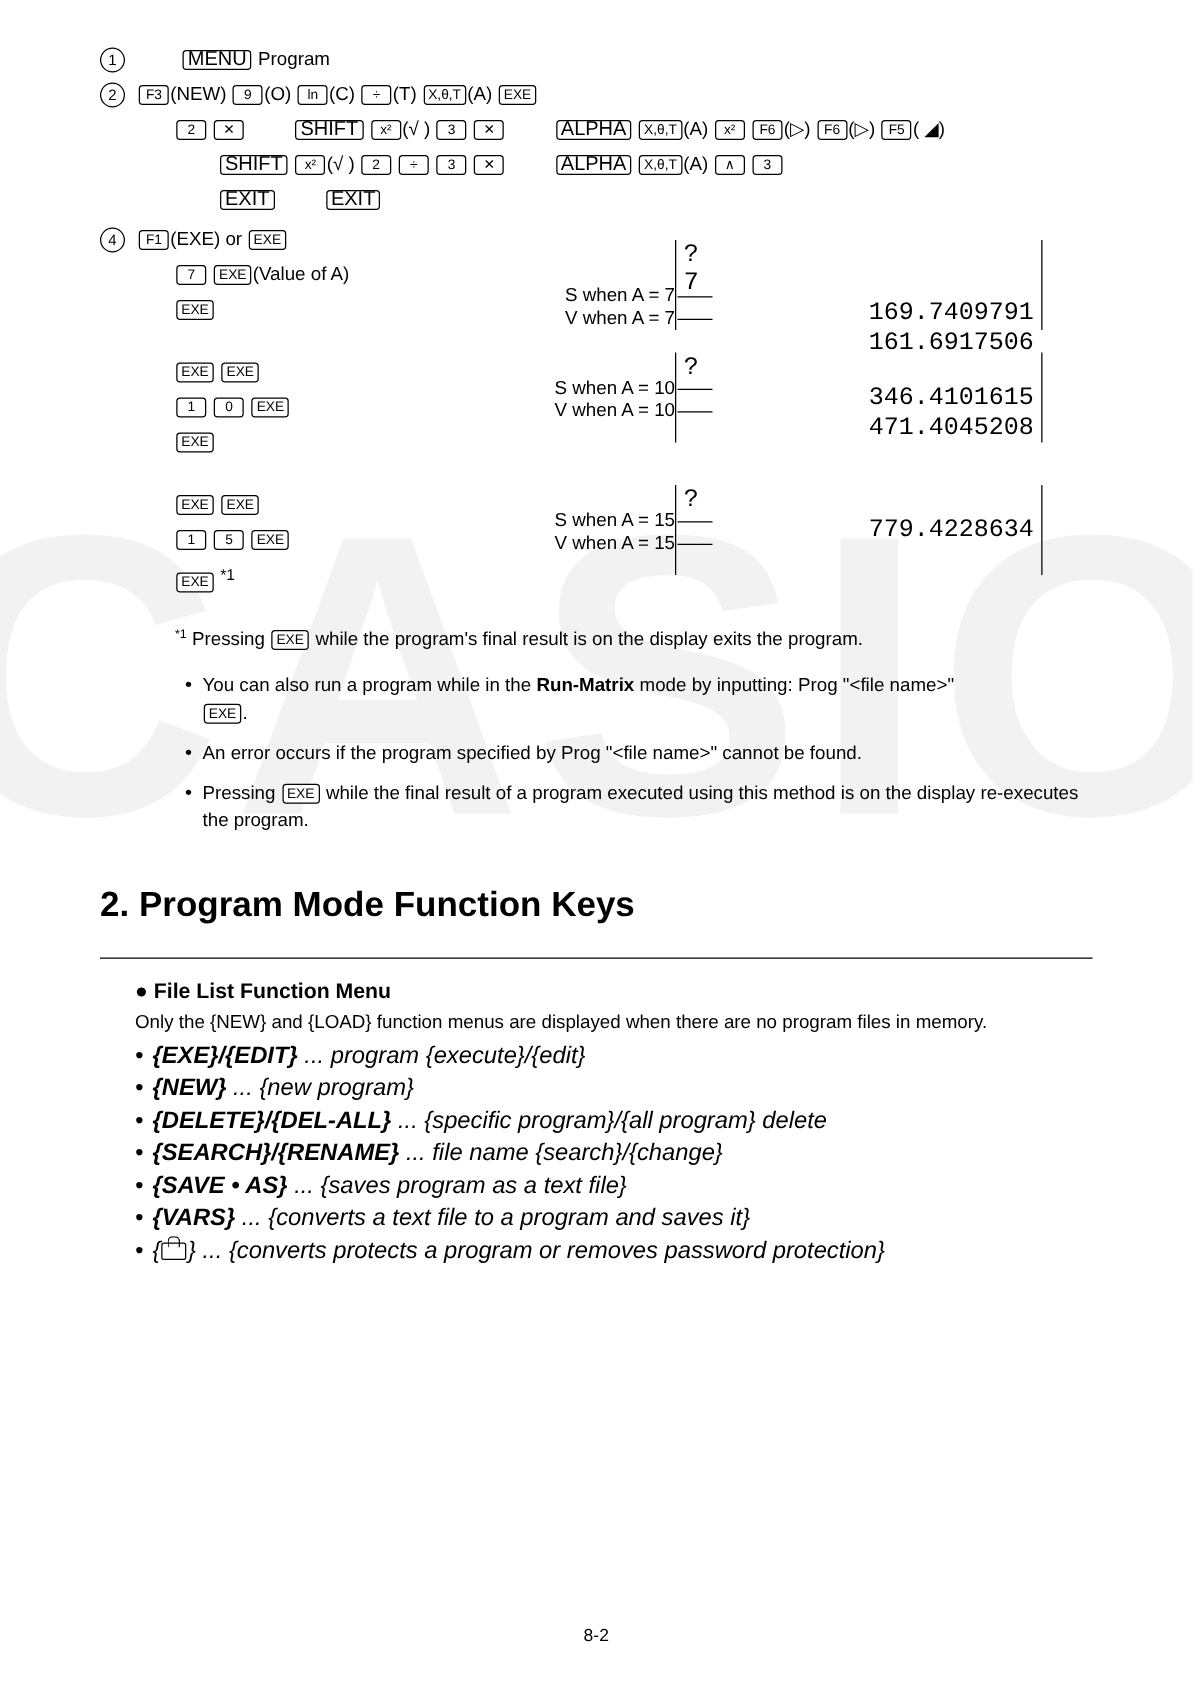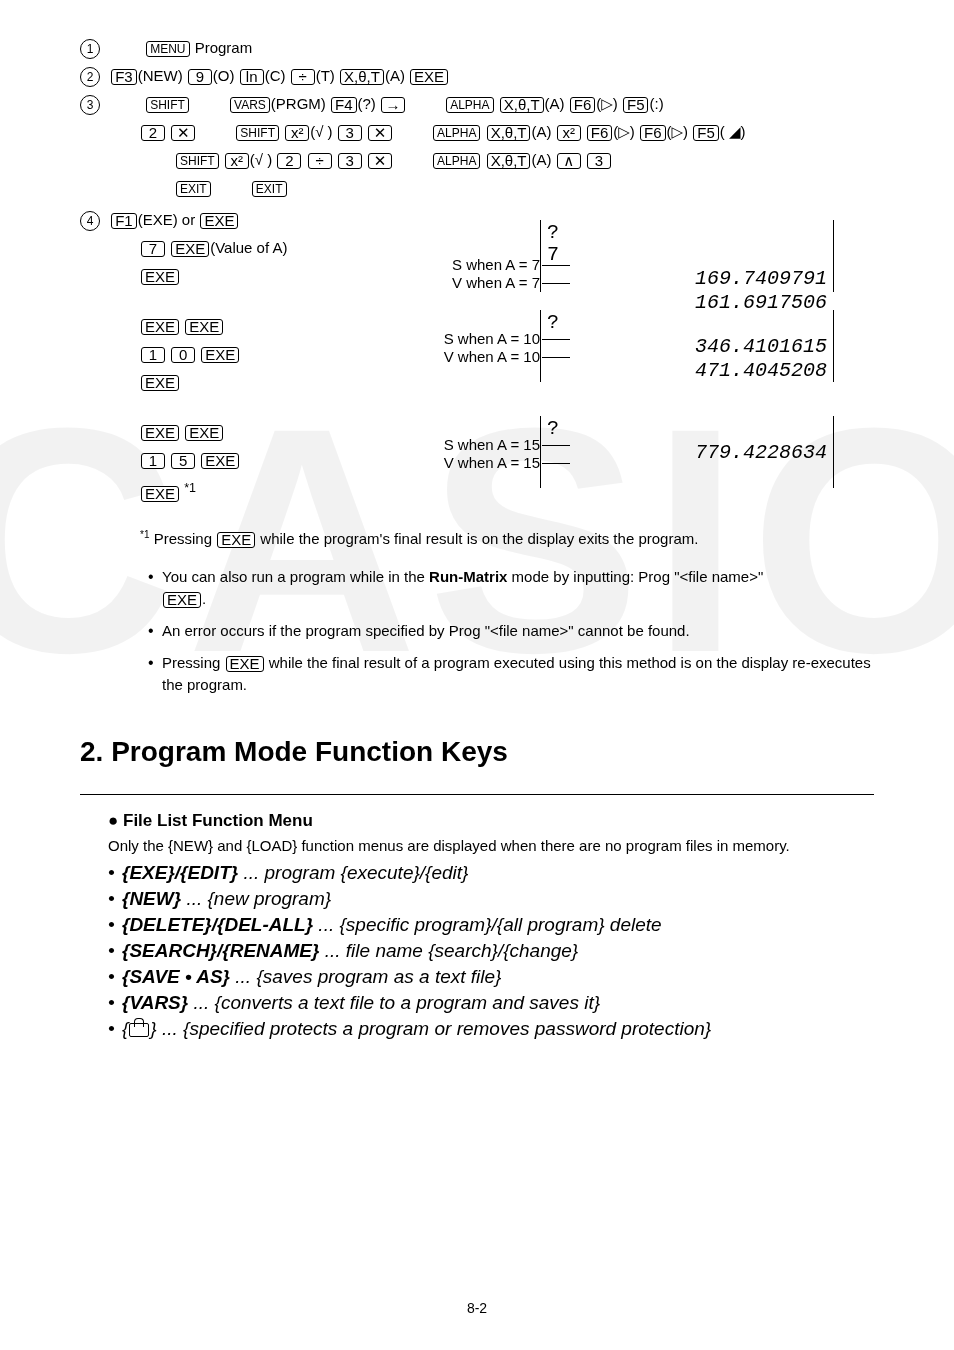--- a/index.html
+++ b/index.html
@@ -28,30 +28,30 @@
     position: relative;
     z-index: 1;
     padding: 32px 80px 0 80px;
     box-sizing: border-box;
   }
   .key {
     display: inline-block;
     border: 1.2px solid #000;
     border-radius: 3px;
     padding: 0 3px;
-    font-size: 15px;
+    font-size: 11px;
     line-height: 14px;
     min-width: 16px;
     text-align: center;
     vertical-align: middle;
     margin: 0 1px;
     font-family: Arial, sans-serif;
     background: #fff;
   }
-  .key.w { min-width: 26px; font-size: 12px; margin-left: 36px; }
+  .key.w { min-width: 26px; font-size: 16px; margin-left: 36px; }
   .circ {
     display: inline-flex;
     align-items: center;
     justify-content: center;
     width: 18px;
     height: 18px;
     border: 1.2px solid #000;
     border-radius: 50%;
     font-size: 12px;
     margin-right: 6px;
@@ -68,21 +68,21 @@
     font-family: "Courier New", monospace;
     font-size: 20px;
     line-height: 22px;
     padding: 2px 6px;
     height: 68px;
     display: flex;
     flex-direction: column;
     justify-content: flex-start;
   }
   .calc-scr .top { text-align: left; }
-  .calc-scr .bot { text-align: right; margin-top: 2px; font-style: italic; }
+  .calc-scr .bot { text-align: right; margin-top: 2px; }
   .lead { position: relative; }
   .lead::after {
     content: "";
     position: absolute;
     right: -30px;
     top: 50%;
     width: 28px;
     border-top: 1px solid #000;
   }
   .note { margin: 20px 0 10px 60px; font-size: 15px; }
@@ -139,31 +139,20 @@
   <div class="row first">
     <span class="circ">2</span>
     <span class="key">F3</span><span>(NEW)</span>
     <span class="key">9</span><span>(O)</span>
     <span class="key">ln</span><span>(C)</span>
     <span class="key">÷</span><span>(T)</span>
     <span class="key">X,θ,T</span><span>(A)</span>
     <span class="key">EXE</span>
   </div>
 
-  <div class="row first">
-    <span class="circ">3</span>
-    <span class="key w">SHIFT</span>
-    <span class="key w">VARS</span><span>(PRGM)</span>
-    <span class="key">F4</span><span>(?)</span>
-    <span class="key">→</span>
-    <span class="key w">ALPHA</span>
-    <span class="key">X,θ,T</span><span>(A)</span>
-    <span class="key">F6</span><span>(▷)</span>
-    <span class="key">F5</span><span>(:)</span>
-  </div>
   <div class="row indent">
     <span class="key">2</span>
     <span class="key">✕</span>
     <span class="key w">SHIFT</span>
     <span class="key">x²</span><span>(√  )</span>
     <span class="key">3</span>
     <span class="key">✕</span>
     <span class="key w">ALPHA</span>
     <span class="key">X,θ,T</span><span>(A)</span>
     <span class="key">x²</span>
@@ -290,19 +279,19 @@
   <div class="sub">
     <h3>File List Function Menu</h3>
     <p>Only the {NEW} and {LOAD} function menus are displayed when there are no program files in memory.</p>
     <ul>
       <li><b>{EXE}/{EDIT}</b><span> ... program {execute}/{edit}</span></li>
       <li><b>{NEW}</b><span> ... {new program}</span></li>
       <li><b>{DELETE}/{DEL-ALL}</b><span> ... {specific program}/{all program} delete</span></li>
       <li><b>{SEARCH}/{RENAME}</b><span> ... file name {search}/{change}</span></li>
       <li><b>{SAVE • AS}</b><span> ... {saves program as a text file}</span></li>
       <li><b>{VARS}</b><span> ... {converts a text file to a program and saves it}</span></li>
-      <li>{<span class="lock-icon"></span>}<span> ... {specified protects a program or removes password protection}</span></li>
+      <li>{<span class="lock-icon"></span>}<span> ... {converts protects a program or removes password protection}</span></li>
     </ul>
   </div>
 
 </div>
 
 <div class="pagenum">8-2</div>
 
 </body></html>

